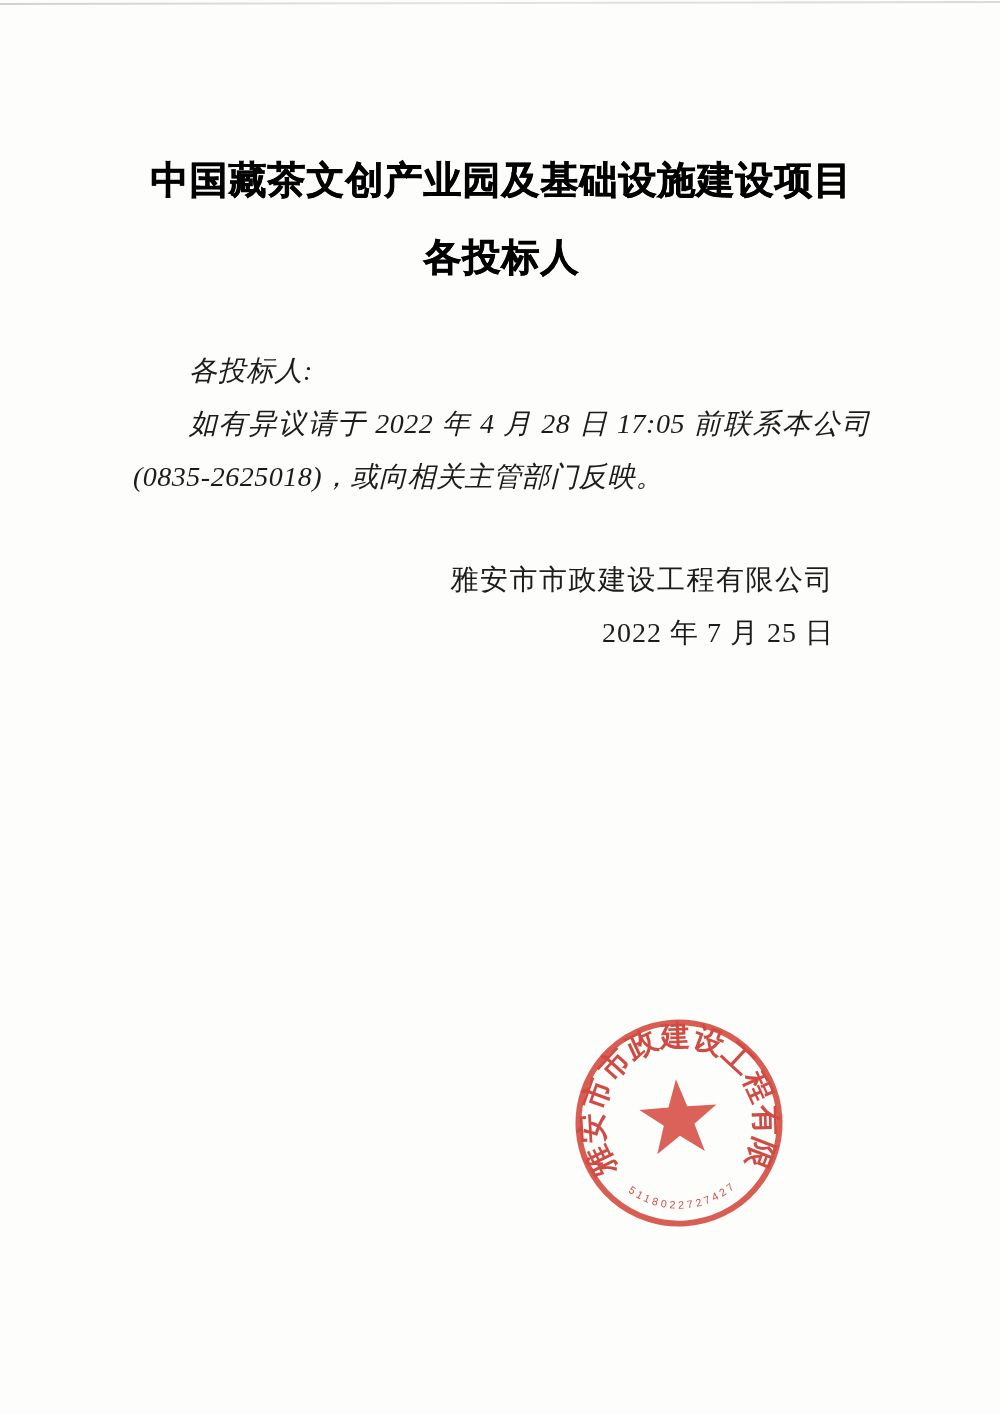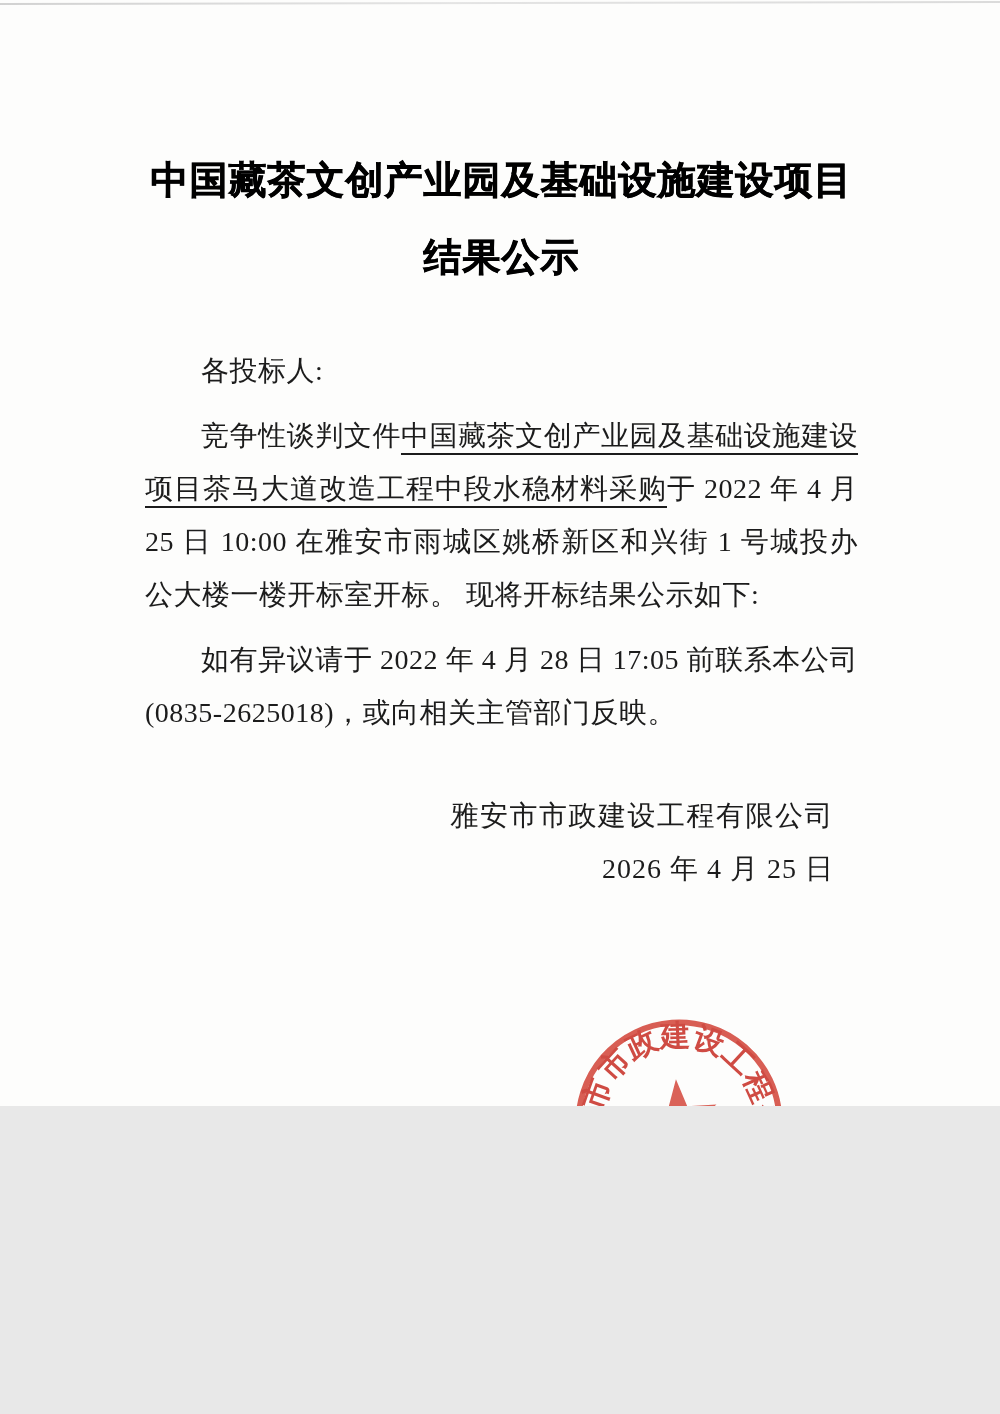--- a/index.html
+++ b/index.html
@@ -3,21 +3,21 @@
 <meta charset="utf-8">
 <style>
   html, body {
     margin: 0;
     padding: 0;
     background: #e8e8e8;
   }
   .page {
     position: relative;
     width: 1000px;
-    height: 1106px;
+    height: 1414px;
     margin: 0 auto;
     background: #fdfdfc;
     overflow: hidden;
     font-family: "Liberation Serif", "DejaVu Serif", serif;
     color: #1c1c1c;
   }
   .scan-edge {
     position: absolute;
     top: 2px;
     left: 0;
@@ -45,21 +45,22 @@
     font-size: 28px;
     line-height: 53px;
     text-align: justify;
     letter-spacing: 0.5px;
   }
   .salutation {
     text-indent: 0;
   }
   .para {
     text-indent: 2em;
-    margin: 12px;
+    margin: 0;
+    font-style: italic;
   }
   .u-seg {
     text-decoration: underline;
     text-decoration-thickness: 1.5px;
     text-underline-offset: 8px;
   }
   .sig-block {
     position: relative;
     z-index: 2;
     margin: 50px 130px 0 133px;
@@ -87,32 +88,31 @@
   }
 </style>
 </head>
 <body>
 
 <div class="page">
   <div class="scan-edge"></div>
 
   <div class="title-block">
     <div class="title-line">中国藏茶文创产业园及基础设施建设项目</div>
-    <div class="title-line">结果公示</div>
+    <div class="title-line">各投标人</div>
   </div>
 
   <div class="body-block">
     <p class="para salutation">各投标人:</p>
-    <p class="para"><span>竞争性谈判文件</span><span class="u-seg">中国藏茶文创产业园及基础设施建设项目茶马大道改造工程中段水稳材料采购</span><span>于 2022 年 4 月 25 日 10:00 在雅安市雨城区姚桥新区和兴街 1 号城投办公大楼一楼开标室开标。 现将开标结果公示如下:</span></p>
     <p class="para">如有异议请于 2022 年 4 月 28 日 17:05 前联系本公司(0835-2625018)，或向相关主管部门反映。</p>
   </div>
 
   <div class="sig-block">
     <div class="sig-company">雅安市市政建设工程有限公司</div>
-    <div class="sig-date">2026 年 4 月 25 日</div>
+    <div class="sig-date">2022 年 7 月 25 日</div>
   </div>
 
   <svg class="seal" viewBox="0 0 200 200" xmlns="http://www.w3.org/2000/svg">
     <defs>
       <path id="sealArcName" d="M 41 141 A 72 72 0 1 1 159 141" fill="none"></path>
       <path id="sealArcNum" d="M 43.4 156.6 A 80 80 0 0 0 156.6 156.6" fill="none"></path>
     </defs>
     <circle cx="100" cy="100" r="94" fill="none" stroke="#cf382d" stroke-width="5.5" opacity="0.92"></circle>
     <polygon points="100,59 108.8,84.9 136.1,85.3 114.3,101.6 122.3,127.7 100,112 77.7,127.7 85.7,101.6 63.9,85.3 91.2,84.9" fill="#d0392c" opacity="0.9"></polygon>
     <text fill="#c9332a" font-size="28" font-weight="bold" font-family="Liberation Sans, DejaVu Sans, sans-serif" letter-spacing="0.5">

